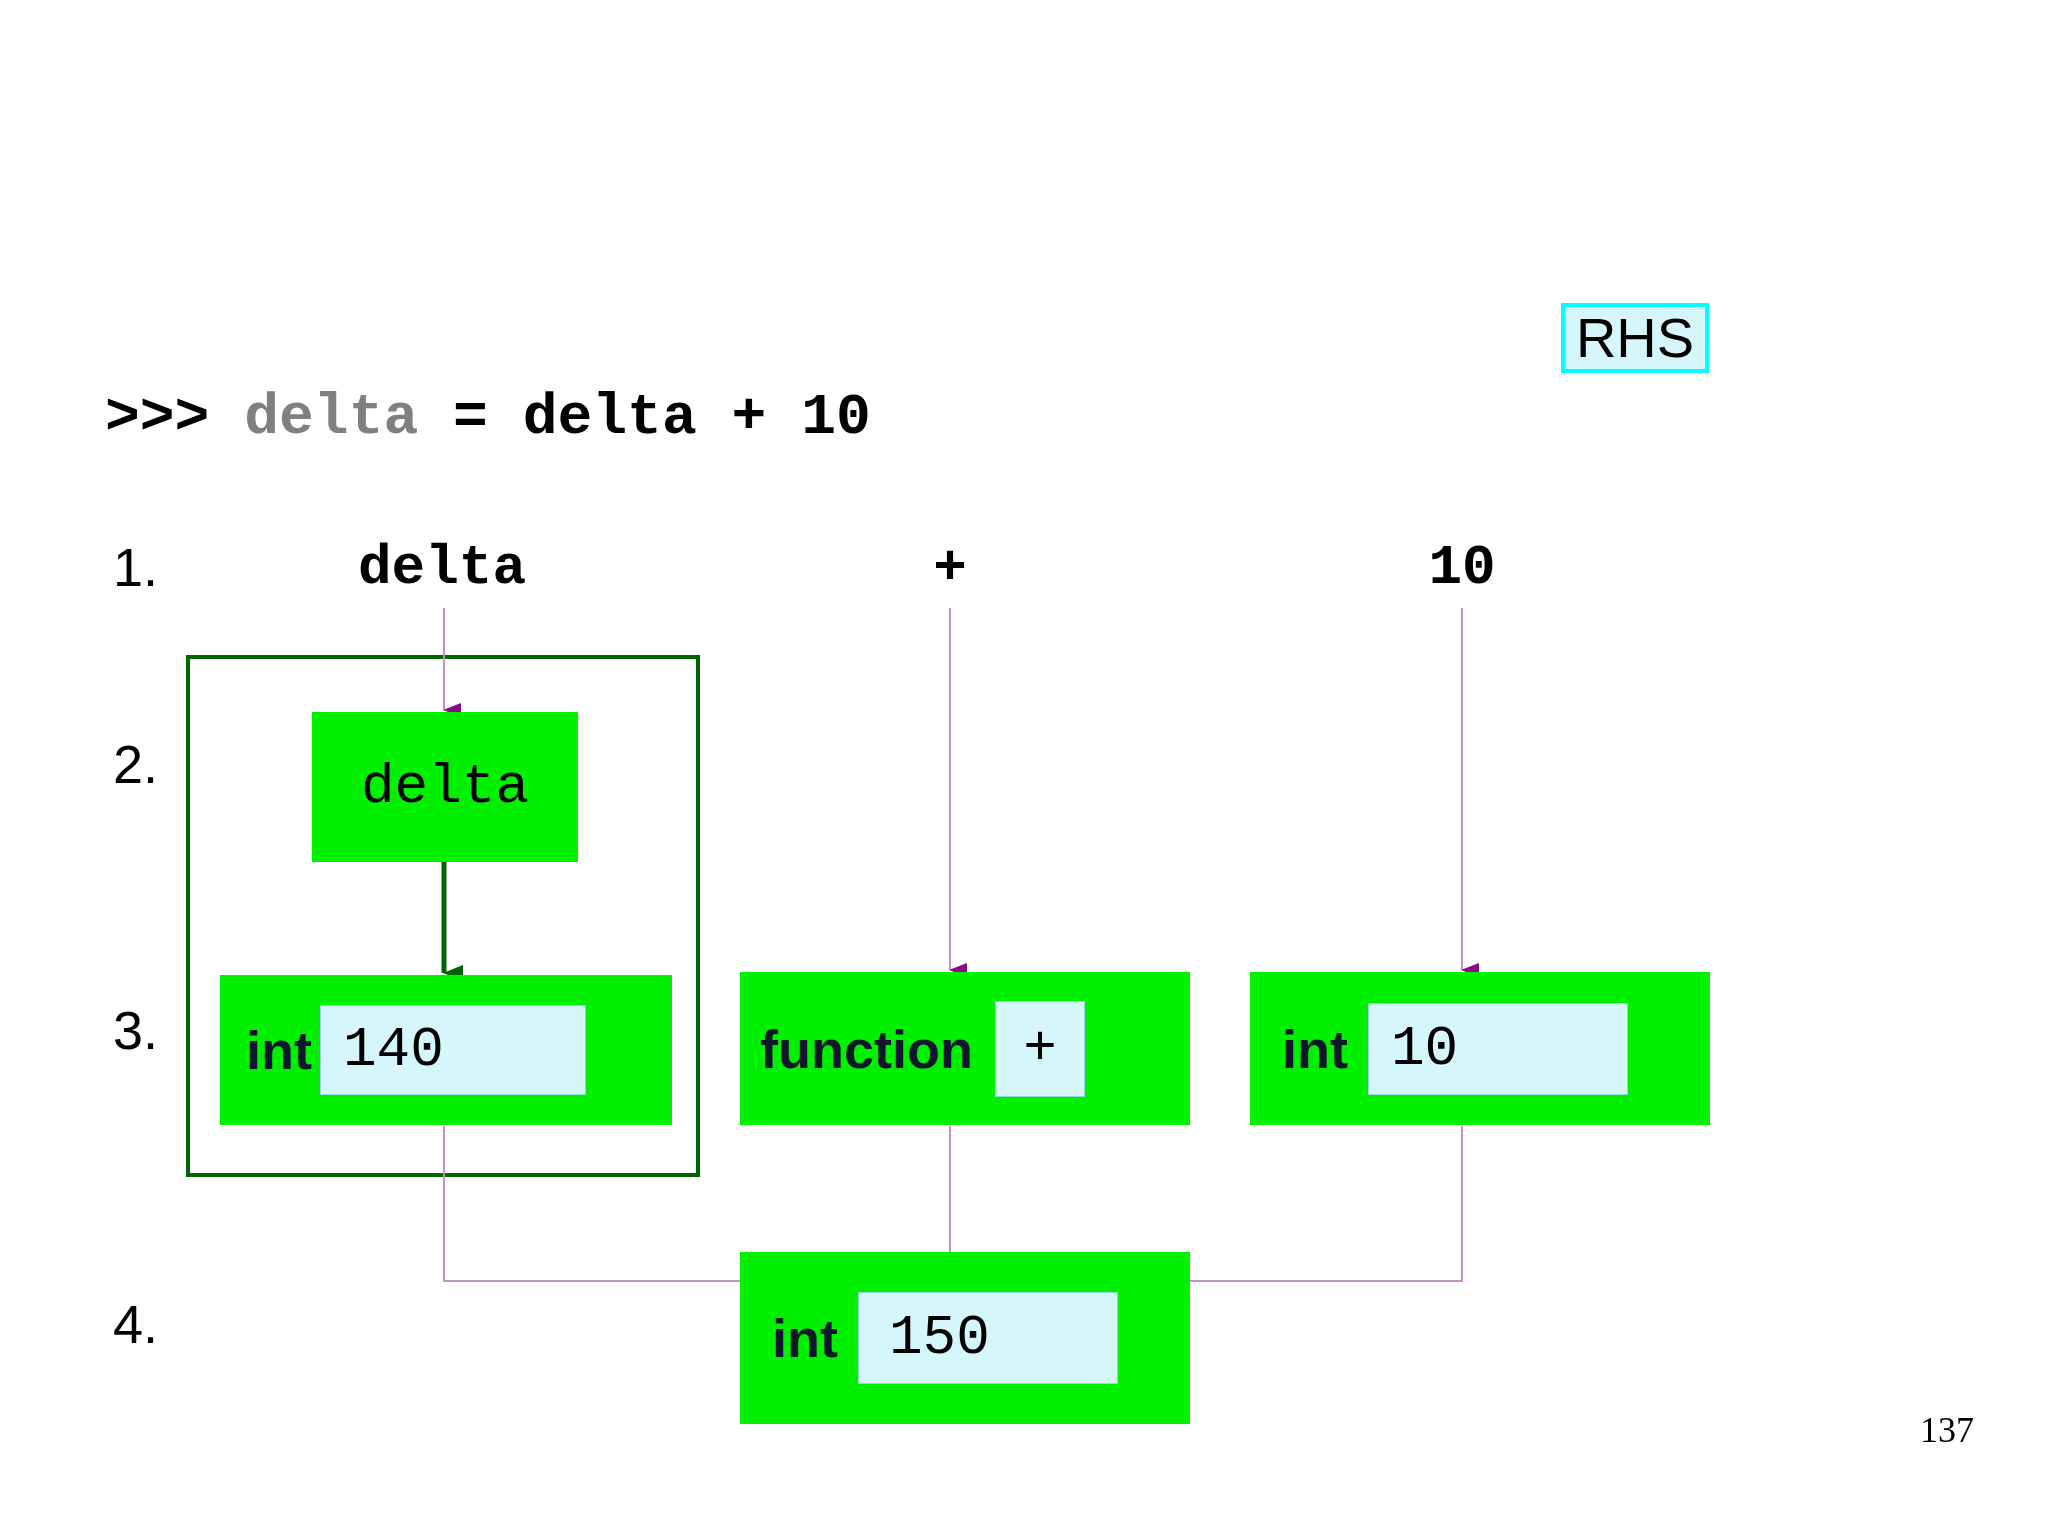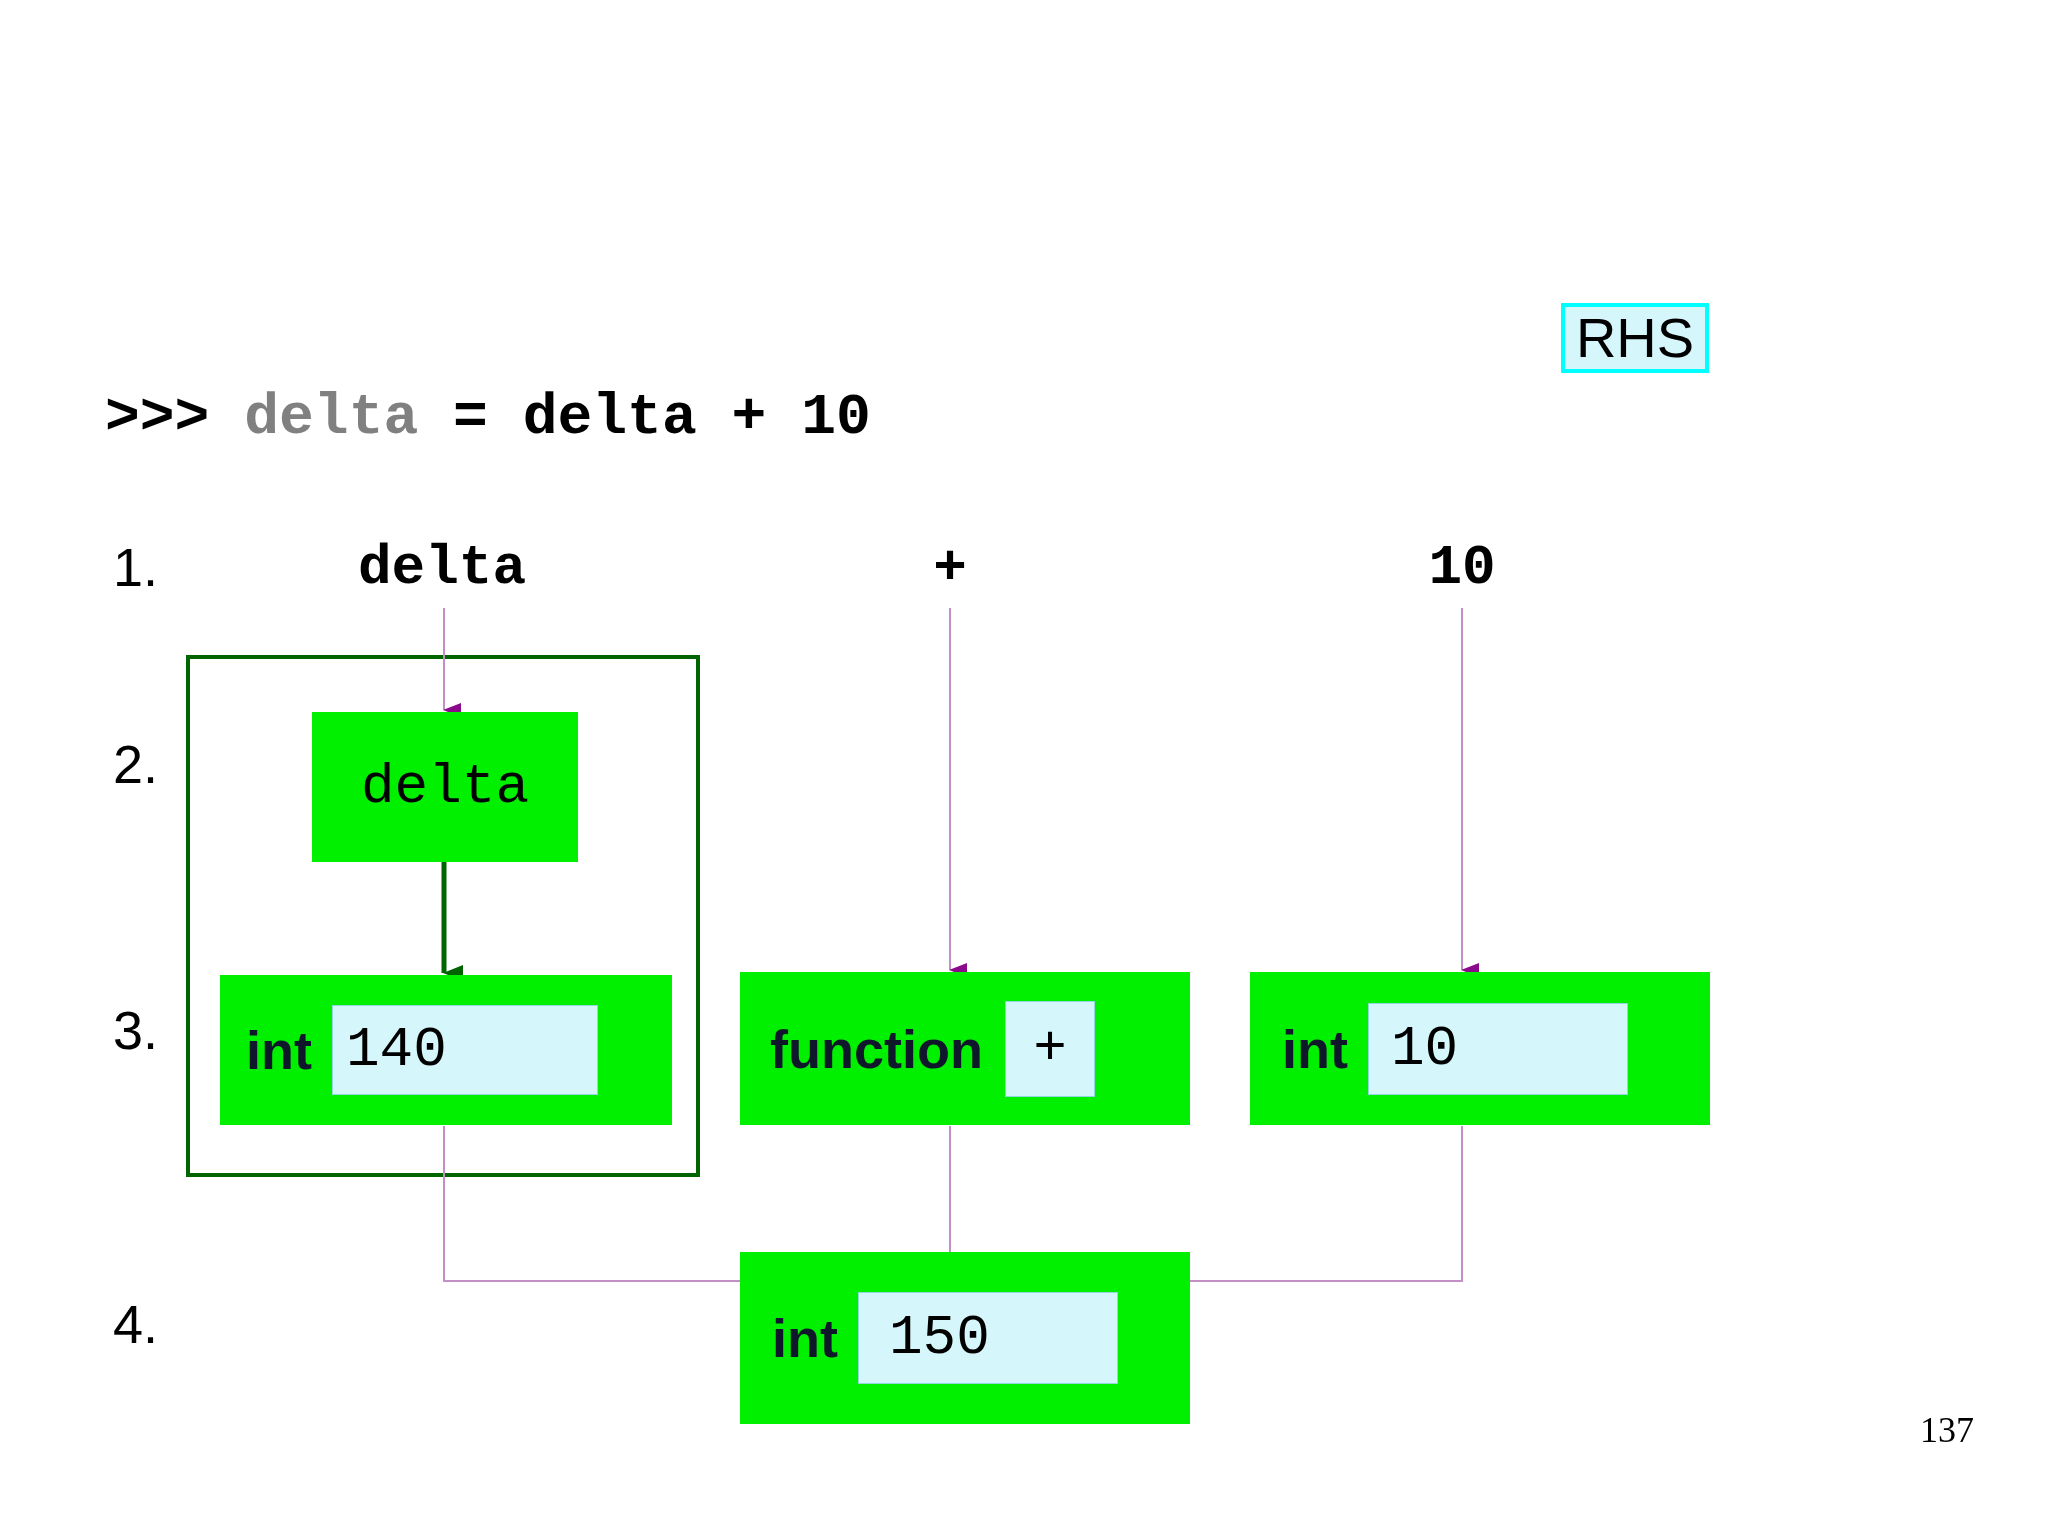--- a/index.html
+++ b/index.html
@@ -147,33 +147,33 @@
 
   
   #box-int-140 {
     left: 220px;
     top: 975px;
     width: 452px;
     height: 150px;
     padding-left: 26px;
   }
   #box-int-140 .value-chip {
-    margin-left: 20px;
+    margin-left: 8px;
     width: 266px;
     height: 90px;
-    padding-left: 13px;
+    padding-left: 22px;
   }
 
   
   #box-function {
     left: 740px;
     top: 972px;
     width: 450px;
     height: 153px;
-    padding-left: 30px;
+    padding-left: 20px;
   }
   #box-function .value-chip {
     margin-left: 22px;
     width: 90px;
     height: 96px;
     justify-content: center;
   }
 
   
   #box-int-10 {

